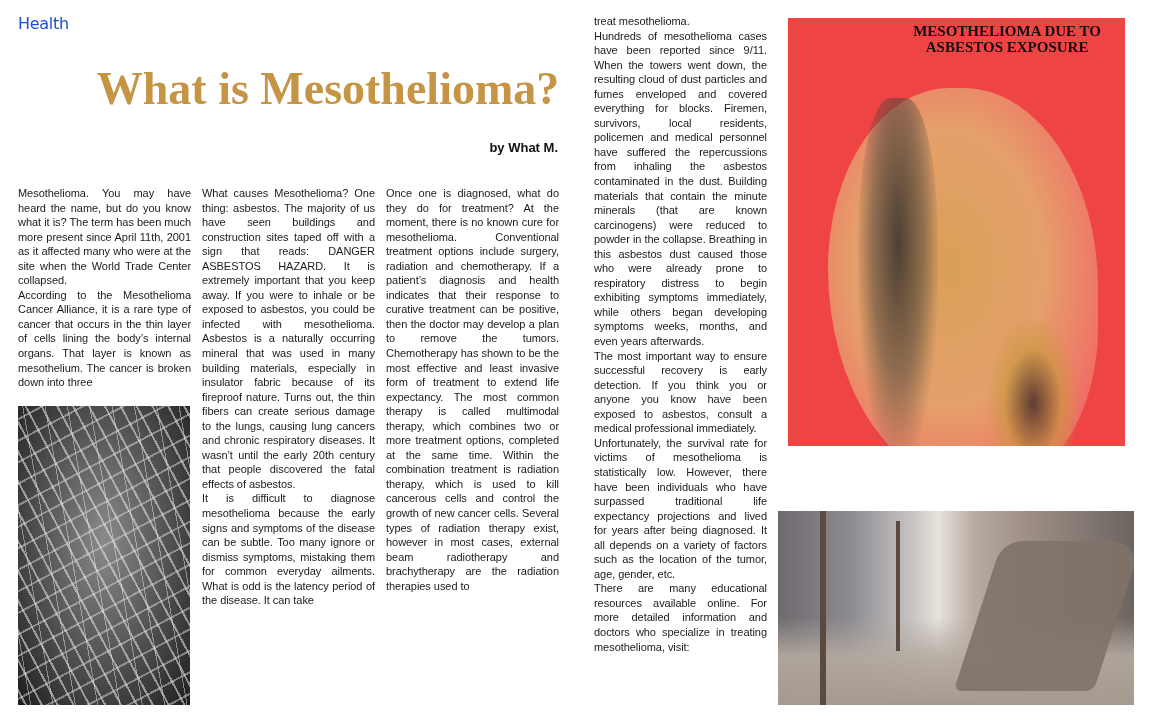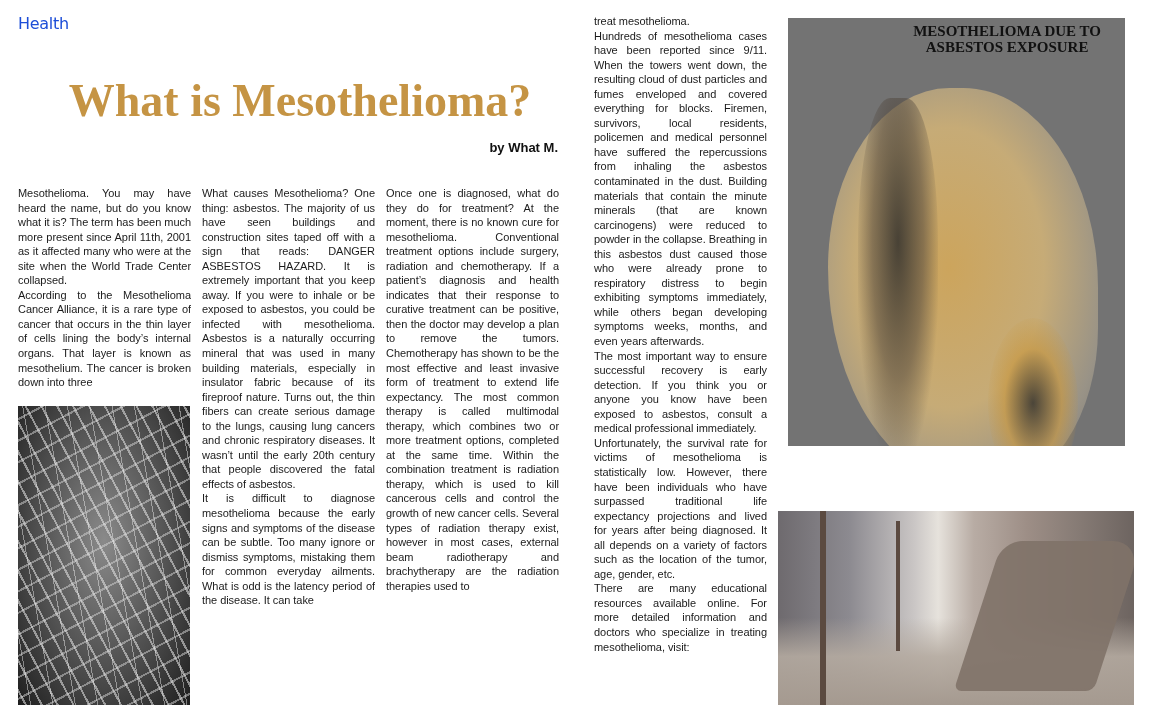--- a/index.html
+++ b/index.html
@@ -9,21 +9,21 @@
     font-family: "DejaVu Sans", sans-serif;
   }
   .section-label {
     position: absolute; left: 18px; top: 14px;
     font-family: "DejaVu Sans", sans-serif; font-size: 16px; letter-spacing: -0.3px;
     color: #1d4ed8;
   }
   .title {
     position: absolute; left: 0; top: 62px; width: 576px; text-align: center;
     font-family: "Liberation Serif", serif; font-weight: bold; font-size: 46px;
-    color: #C59444; margin: 12px;
+    color: #C59444; margin: 0; padding-left: 40px;
   }
   .byline {
     position: absolute; left: 380px; width: 178px; top: 140px; text-align: right;
     font-family: "Liberation Sans", sans-serif; font-weight: bold; font-size: 13px;
     color: #111;
   }
   .col {
     position: absolute; width: 173px;
     font-family: Liberation Sans, sans-serif; font-size: 11px; line-height: 14.55px;
     text-align: justify; hyphens: auto; letter-spacing: -0.05px;
@@ -36,21 +36,21 @@
   .img-fibers {
     position: absolute; left: 18px; top: 406px; width: 172px; height: 299px;
     background:
       repeating-linear-gradient(62deg, rgba(255,255,255,0.0) 0 6px, rgba(230,230,230,0.55) 6px 8px, rgba(0,0,0,0) 8px 14px),
       repeating-linear-gradient(-28deg, rgba(0,0,0,0) 0 9px, rgba(210,210,210,0.5) 9px 11px, rgba(0,0,0,0) 11px 19px),
       repeating-linear-gradient(80deg, rgba(0,0,0,0) 0 12px, rgba(245,245,245,0.45) 12px 13px, rgba(0,0,0,0) 13px 22px),
       radial-gradient(ellipse at 50% 45%, #8a8a8a 0%, #4a4a4a 60%, #1e1e1e 100%);
   }
   .img-specimen {
     position: absolute; left: 788px; top: 18px; width: 337px; height: 428px;
-    background: #737373; overflow: hidden;
+    background: #ef4444; overflow: hidden;
   }
   .img-specimen .blob1 {
     position: absolute; left: 40px; top: 70px; width: 270px; height: 400px;
     border-radius: 45% 50% 40% 55%;
     background: radial-gradient(ellipse at 45% 45%, rgba(214,170,90,0.9) 0%, rgba(226,190,120,0.75) 45%, rgba(240,220,180,0.3) 75%, rgba(246,239,230,0) 100%);
   }
   .img-specimen .blob2 {
     position: absolute; left: 70px; top: 80px; width: 80px; height: 360px;
     border-radius: 40%;
     background: radial-gradient(ellipse at 50% 40%, rgba(40,40,40,0.8) 0%, rgba(80,70,60,0.55) 45%, rgba(0,0,0,0) 75%);

